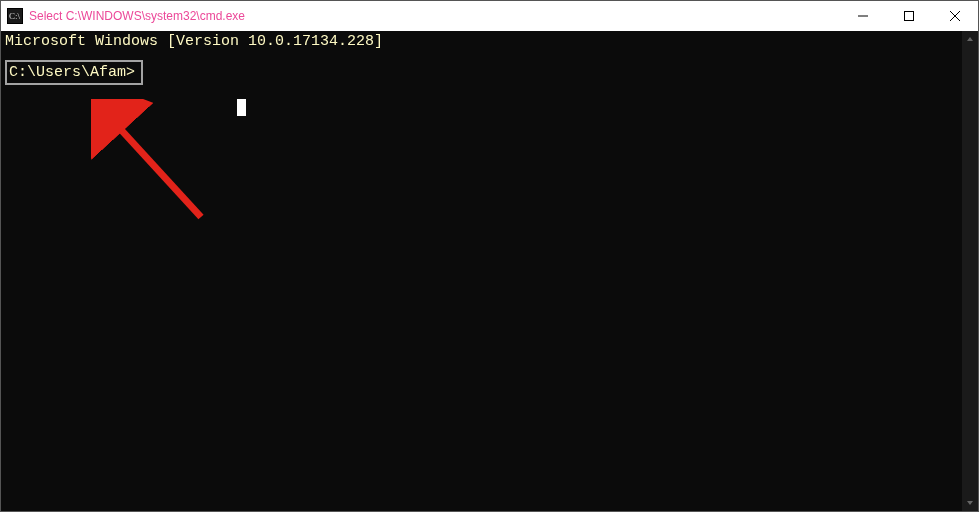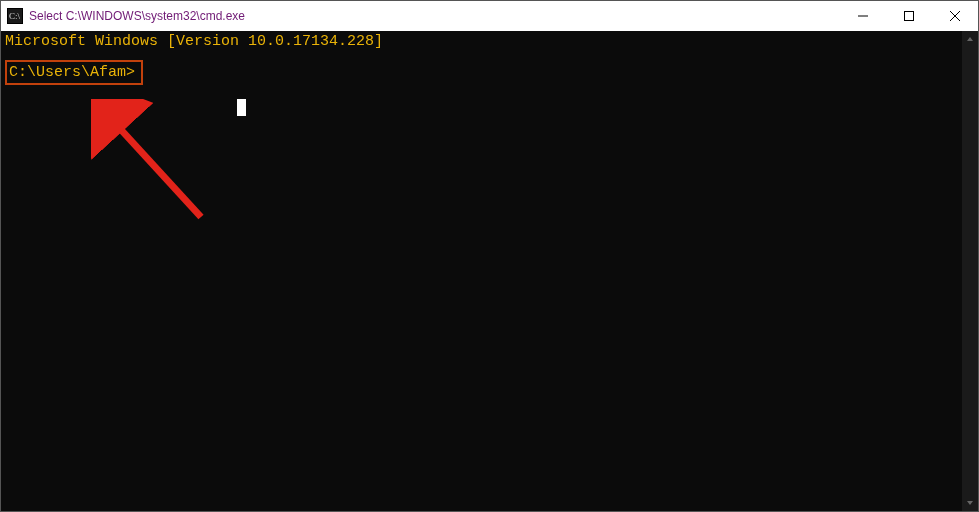--- a/index.html
+++ b/index.html
@@ -21,53 +21,53 @@
     padding-left: 6px;
     user-select: none;
   }
   .titlebar .app-icon {
     width: 16px; height: 16px;
     margin-right: 6px;
     display: inline-flex; align-items: center; justify-content: center;
   }
   .titlebar .title-text {
     font-size: 12px;
-    color: #701a75;
+    color: #ec4899;
     flex: 1;
     white-space: nowrap;
     overflow: hidden;
   }
   .win-controls {
     display: flex;
     height: 100%;
   }
   .win-btn {
     width: 46px;
     height: 30px;
     display: flex;
     align-items: center;
     justify-content: center;
     background: transparent;
   }
   .win-btn svg { display: block; }
   .client {
     flex: 1;
     background: #0b0b0b;
-    color: #eab308;
+    color: #fef9c3;
     font-family: Consolas, "Courier New", monospace;
     font-size: 15px;
     line-height: 17px;
     padding: 2px 4px;
     position: relative;
     overflow: hidden;
   }
   .line { white-space: pre; }
   .prompt-wrap {
     display: inline-block;
-    border: 2px solid #c2410c;
+    border: 2px solid #a3a3a3;
     padding: 2px 6px 2px 2px;
     margin-top: 10px;
   }
   .cursor {
     position: absolute;
     width: 9px; height: 17px;
     background: #fff;
   }
   .arrow-overlay {
     position: absolute;

